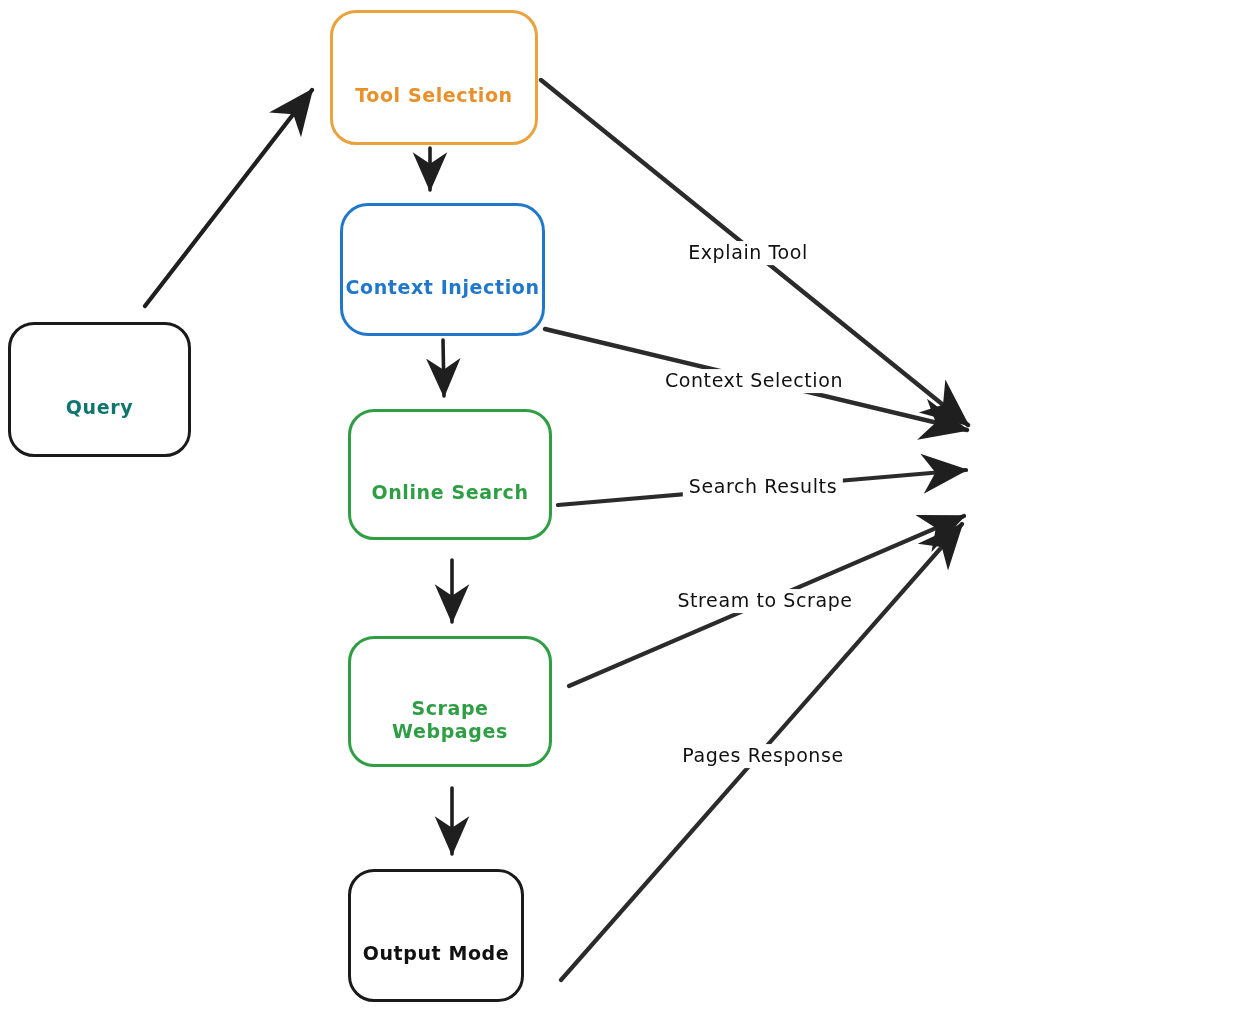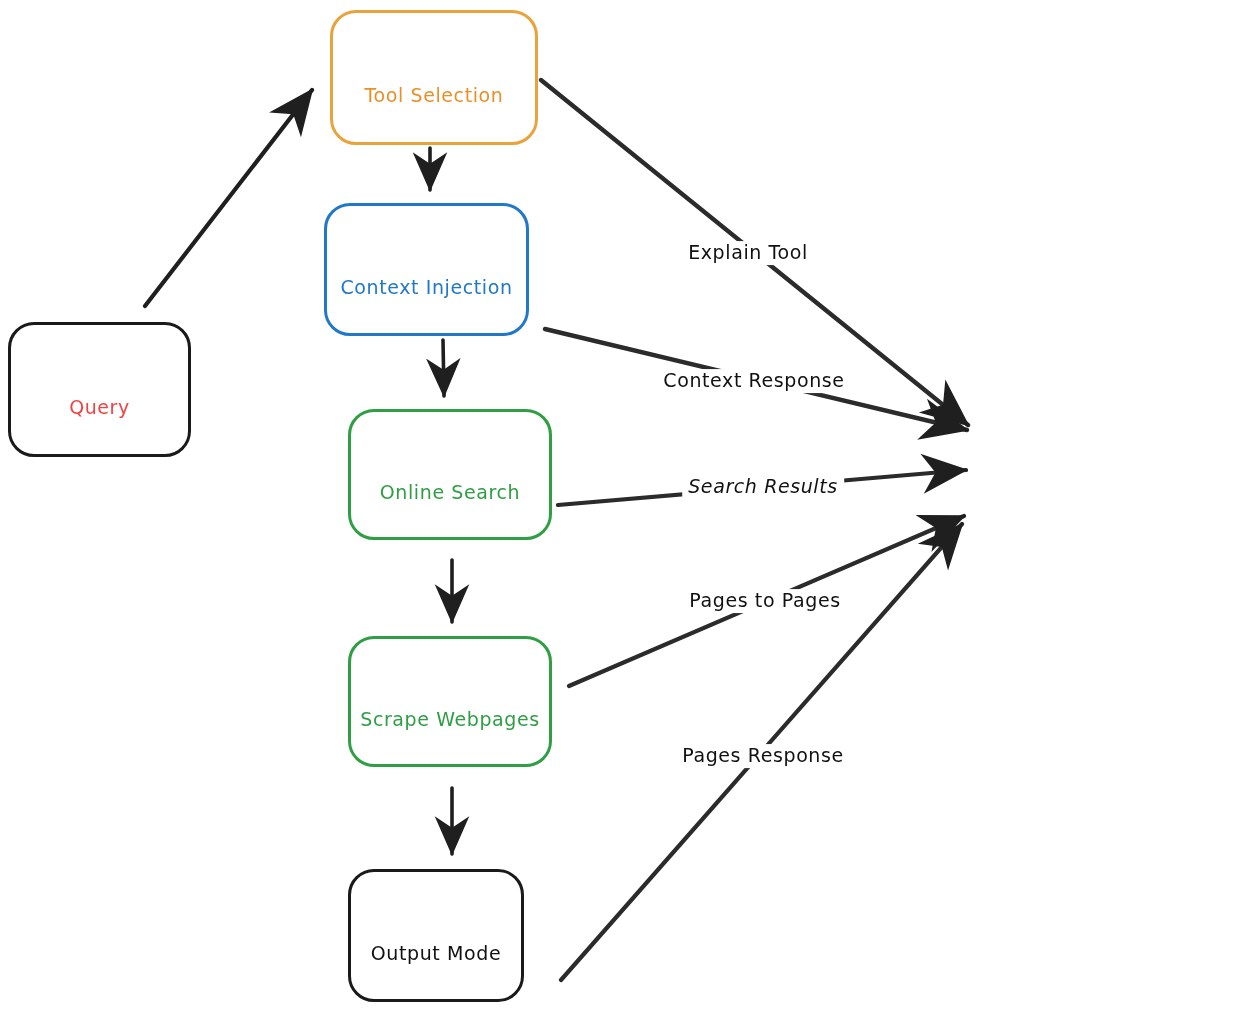--- a/index.html
+++ b/index.html
@@ -33,21 +33,21 @@
     align-items: center;
     justify-content: center;
     text-align: center;
     border-radius: 26px;
   }
   .node .node-label {
     font-family: "DejaVu Sans", sans-serif;
     font-size: 19px;
     letter-spacing: 0.6px;
     line-height: 1.2;
-    font-weight: 400;
+    font-weight: 700;
     margin-top: 36px;
   }
   .edge-label {
     position: absolute;
     font-family: "DejaVu Sans", sans-serif;
     font-size: 19px;
     letter-spacing: 0.6px;
     color: #111111;
     background: #ffffff;
     padding: 1px 6px;
@@ -83,47 +83,47 @@
     <path d="M545,329 L967,430" stroke="#2b2b2b" stroke-width="4.4" fill="none" stroke-linecap="round" marker-end="url(#ah)"></path>
 
     <path d="M558,505 L966,470" stroke="#2b2b2b" stroke-width="4.2" fill="none" stroke-linecap="round" marker-end="url(#ah)"></path>
 
     <path d="M569,686 L964,516" stroke="#2b2b2b" stroke-width="4.2" fill="none" stroke-linecap="round" marker-end="url(#ah)"></path>
 
     <path d="M561,980 L962,524" stroke="#2b2b2b" stroke-width="4.2" fill="none" stroke-linecap="round" marker-end="url(#ah)"></path>
   </svg>
 
   <div class="node" style="left:8px; top:322px; width:183px; height:135px; border-color:#1a1a1a; border-width:3.4px;">
-    <span class="node-label" style="color:#ef4444;text-align:right;">Query</span>
+    <span class="node-label" style="color:#0f766e;text-align:right;">Query</span>
   </div>
 
   <div class="node" style="left:330px; top:10px; width:208px; height:135px; border-color:#e8a33d; border-width:3.2px;">
     <span class="node-label" style="color:#e8902a;">Tool Selection</span>
   </div>
 
-  <div class="node" style="left:324px; top:203px; width:205px; height:133px; border-color:#2178c9; border-width:3.2px;">
+  <div class="node" style="left:340px; top:203px; width:205px; height:133px; border-color:#2178c9; border-width:3.2px;border-radius:28px;">
     <span class="node-label" style="color:#2178c9;">Context Injection</span>
   </div>
 
   <div class="node" style="left:348px; top:409px; width:204px; height:131px; border-color:#2f9e44; border-width:3.2px;">
     <span class="node-label" style="color:#2f9e44;">Online Search</span>
   </div>
 
   <div class="node" style="left:348px; top:636px; width:204px; height:131px; border-color:#2f9e44; border-width:3.2px;">
     <span class="node-label" style="color:#2f9e44;">Scrape Webpages</span>
   </div>
 
   <div class="node" style="left:348px; top:869px; width:176px; height:133px; border-color:#1a1a1a; border-width:3.4px;">
     <span class="node-label" style="color:#111111;">Output Mode</span>
   </div>
 
 
   <div class="edge-label" style="left:748px; top:253px;">Explain Tool</div>
 
-  <div class="edge-label" style="left:754px; top:381px;">Context Response</div>
+  <div class="edge-label" style="left:754px; top:381px;">Context Selection</div>
 
-  <div class="edge-label" style="left:763px; top:487px;font-style:italic;">Search Results</div>
+  <div class="edge-label" style="left:763px; top:487px;">Search Results</div>
 
-  <div class="edge-label" style="left:765px; top:601px;">Pages to Pages</div>
+  <div class="edge-label" style="left:765px; top:601px;">Stream to Scrape</div>
 
   <div class="edge-label" style="left:763px; top:756px;">Pages Response</div>
 
 </div>
 
 </body></html>

